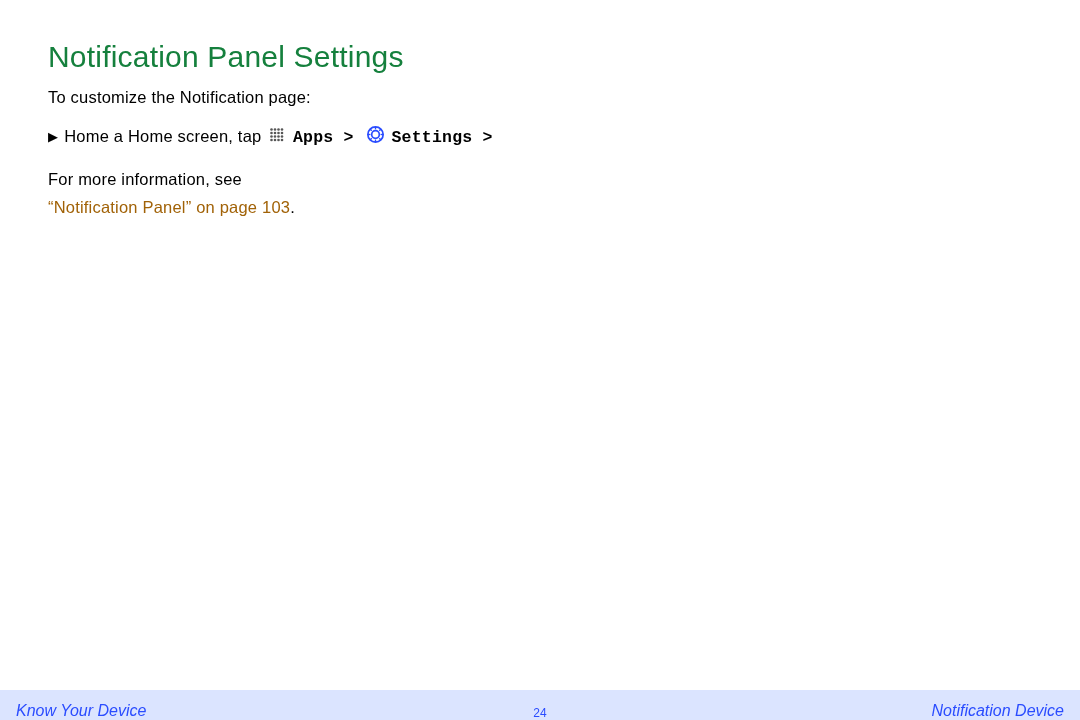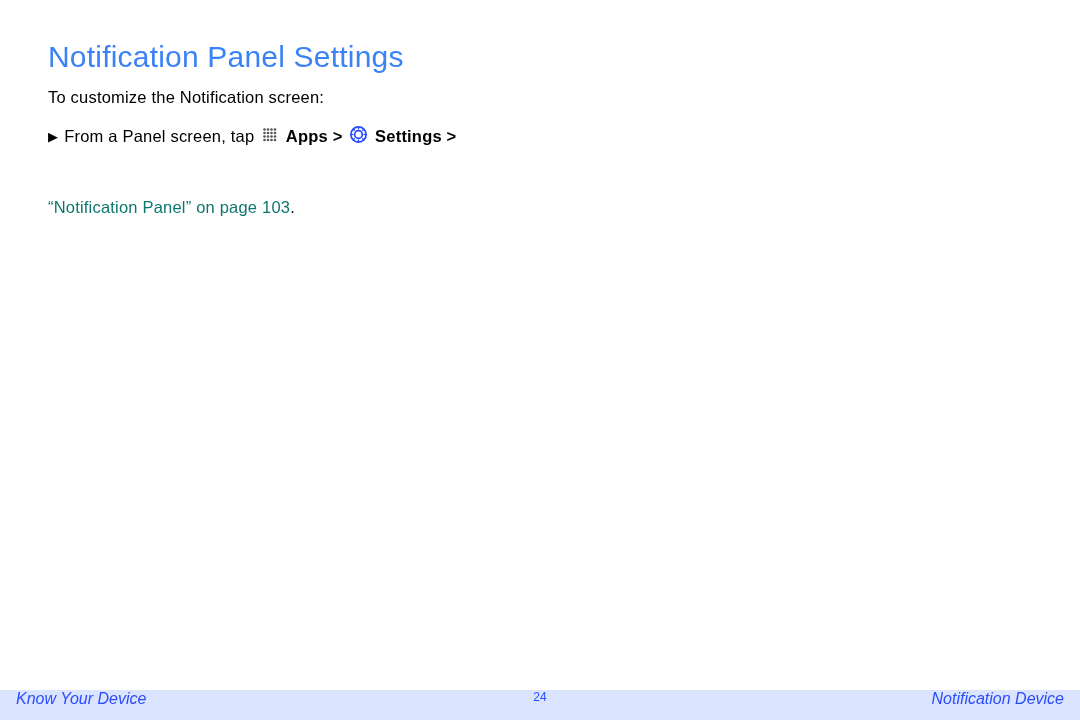--- a/index.html
+++ b/index.html
@@ -1,42 +1,42 @@
 <!DOCTYPE html>
 <html><head>
   <meta charset="utf-8">
   <style>
     * { margin: 0; padding: 0; box-sizing: border-box; }
     html, body { width: 1080px; height: 720px; font-family: Arial, Helvetica, sans-serif; background: #fff; position: relative; }
     .page { width: 1080px; height: 720px; position: relative; padding: 40px 48px 0 48px; }
-    .heading { color: #3b82f6; font-size: 30px; font-weight: 500; margin-bottom: 14px; letter-spacing: 0.2px; }
+    .heading { color: #15803d; font-size: 30px; font-weight: 500; margin-bottom: 14px; letter-spacing: 0.2px; }
     .intro { font-size: 16.5px; color: #000; margin-bottom: 14px; letter-spacing: 0.2px; }
     .step { font-size: 16.5px; color: #000; line-height: 1.9; margin-bottom: 8px; letter-spacing: 0.2px; }
     .step-line2 { font-weight: 700; display: block; margin-left: 20px; }
     .triangle { display: inline-block; font-size: 13px; transform: translateY(-1px); margin-right: 6px; }
-    .bold { font-weight: 700; }
+    .bold { font-weight: 700; font-family: Liberation Mono, monospace; }
     .icon-apps { display: inline-block; vertical-align: middle; margin: 0 3px; }
     .icon-settings { display: inline-block; vertical-align: middle; margin: 0 3px; }
     .more-info { font-size: 16.5px; color: #000; margin-top: 12px; line-height: 1.7; letter-spacing: 0.2px; }
-    .xref { color: #0f766e; }
-    .footer { position: absolute; left: 0; bottom: 0; width: 1080px; height: 30px; background: #dbe4ff; display: flex; align-items: flex-start; justify-content: space-between; padding: 0 16px; }
+    .xref { color: #a16207; }
+    .footer { position: absolute; left: 0; bottom: 0; width: 1080px; height: 30px; background: #dbe4ff; display: flex; align-items: flex-end; justify-content: space-between; padding: 0 16px; }
     .footer-left, .footer-right { color: #2a4cff; font-style: italic; font-size: 16px; }
     .footer-center { color: #2a4cff; font-size: 12px; position: absolute; left: 50%; transform: translateX(-50%); }
   </style>
 </head>
 <body>
 
 <div class="page">
 
   <h1 class="heading">Notification Panel Settings</h1>
 
-  <p class="intro">To customize the Notification screen:</p>
+  <p class="intro">To customize the Notification page:</p>
 
   <div class="step">
-    <span class="triangle">▶</span><span>From a Panel screen, tap </span><span class="icon-apps"><svg width="16" height="16" viewBox="0 0 16 16">
+    <span class="triangle">▶</span><span>Home a Home screen, tap </span><span class="icon-apps"><svg width="16" height="16" viewBox="0 0 16 16">
           <g fill="#555">
             <circle cx="2.5" cy="2.5" r="1.3"></circle>
             <circle cx="6" cy="2.5" r="1.3"></circle>
             <circle cx="9.5" cy="2.5" r="1.3"></circle>
             <circle cx="13" cy="2.5" r="1.3"></circle>
             <circle cx="2.5" cy="6" r="1.3"></circle>
             <circle cx="6" cy="6" r="1.3"></circle>
             <circle cx="9.5" cy="6" r="1.3"></circle>
             <circle cx="13" cy="6" r="1.3"></circle>
             <circle cx="2.5" cy="9.5" r="1.3"></circle>
@@ -58,21 +58,21 @@
             <line x1="16" y1="10" x2="19" y2="10"></line>
             <line x1="3.5" y1="3.5" x2="5.6" y2="5.6"></line>
             <line x1="14.4" y1="14.4" x2="16.5" y2="16.5"></line>
             <line x1="3.5" y1="16.5" x2="5.6" y2="14.4"></line>
             <line x1="14.4" y1="5.6" x2="16.5" y2="3.5"></line>
           </g>
         </svg></span> <span class="bold">Settings</span><span class="bold"> &gt;</span>
   </div>
 
   <p class="more-info">
-    <br>
+    <span>For more information, see </span><br>
     <a class="xref">“Notification Panel” on page 103</a><span>.</span>
   </p>
 
 </div>
 
 <div class="footer">
   <span class="footer-left">Know Your Device</span>
   <span class="footer-center">24</span>
   <span class="footer-right">Notification Device</span>
 </div>

